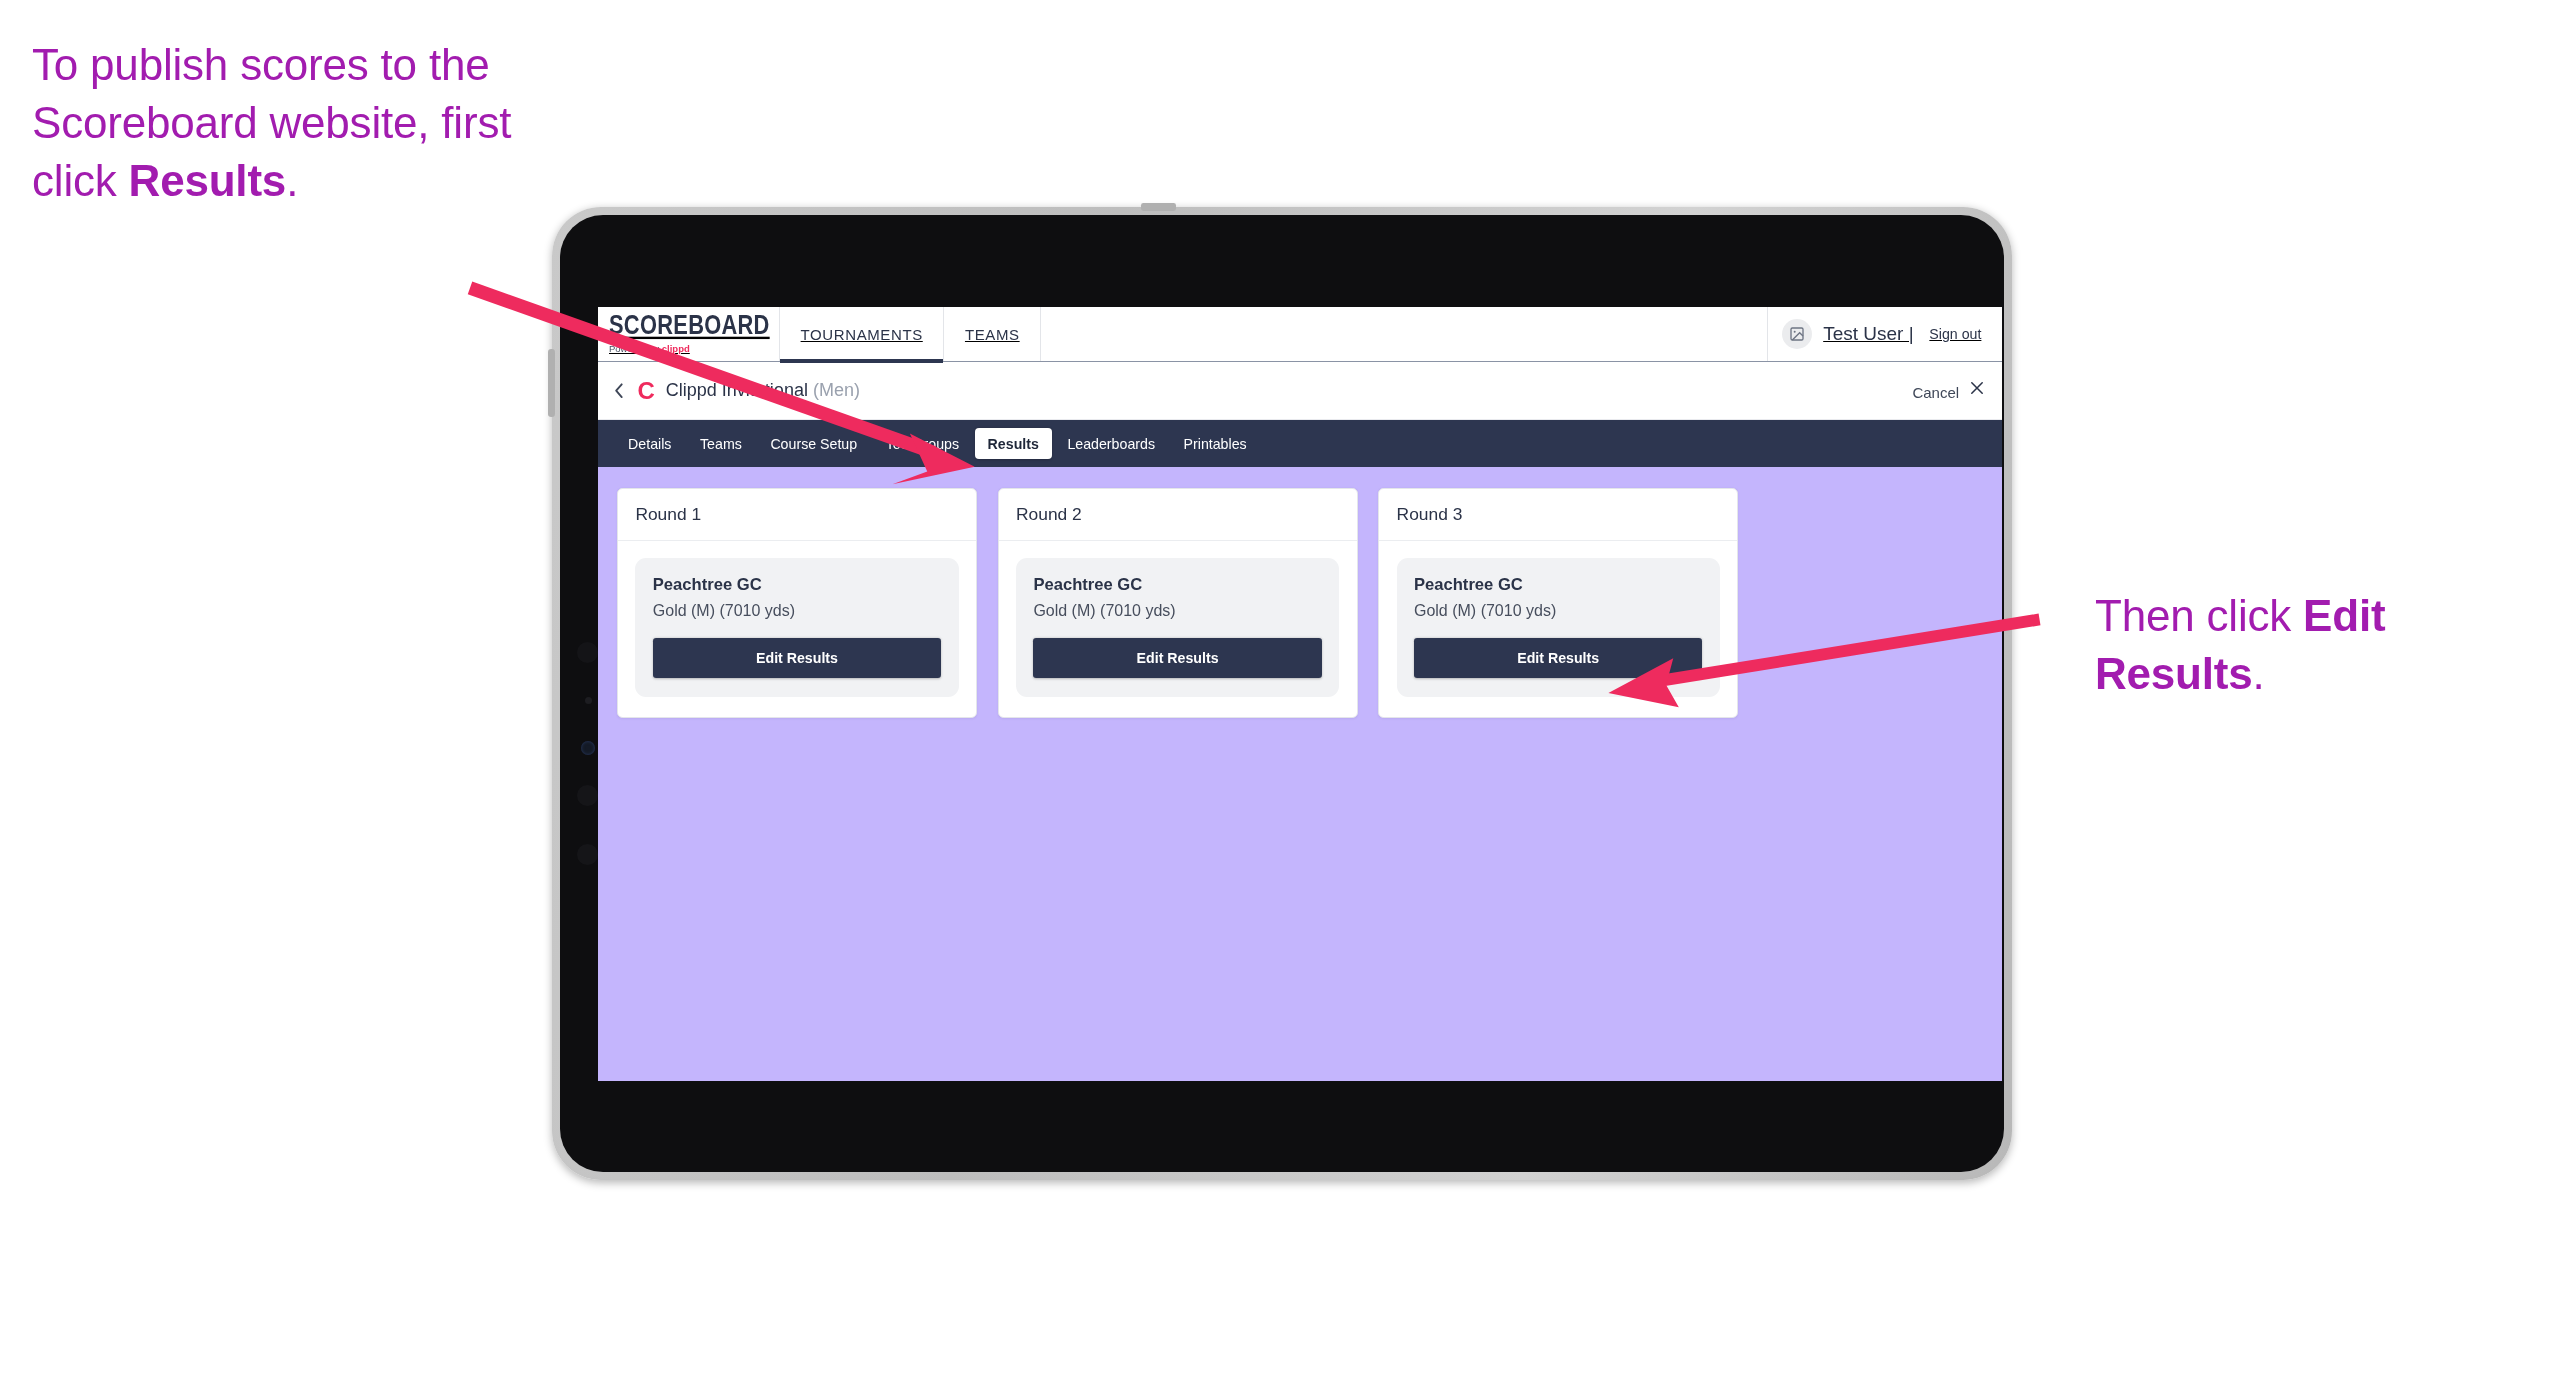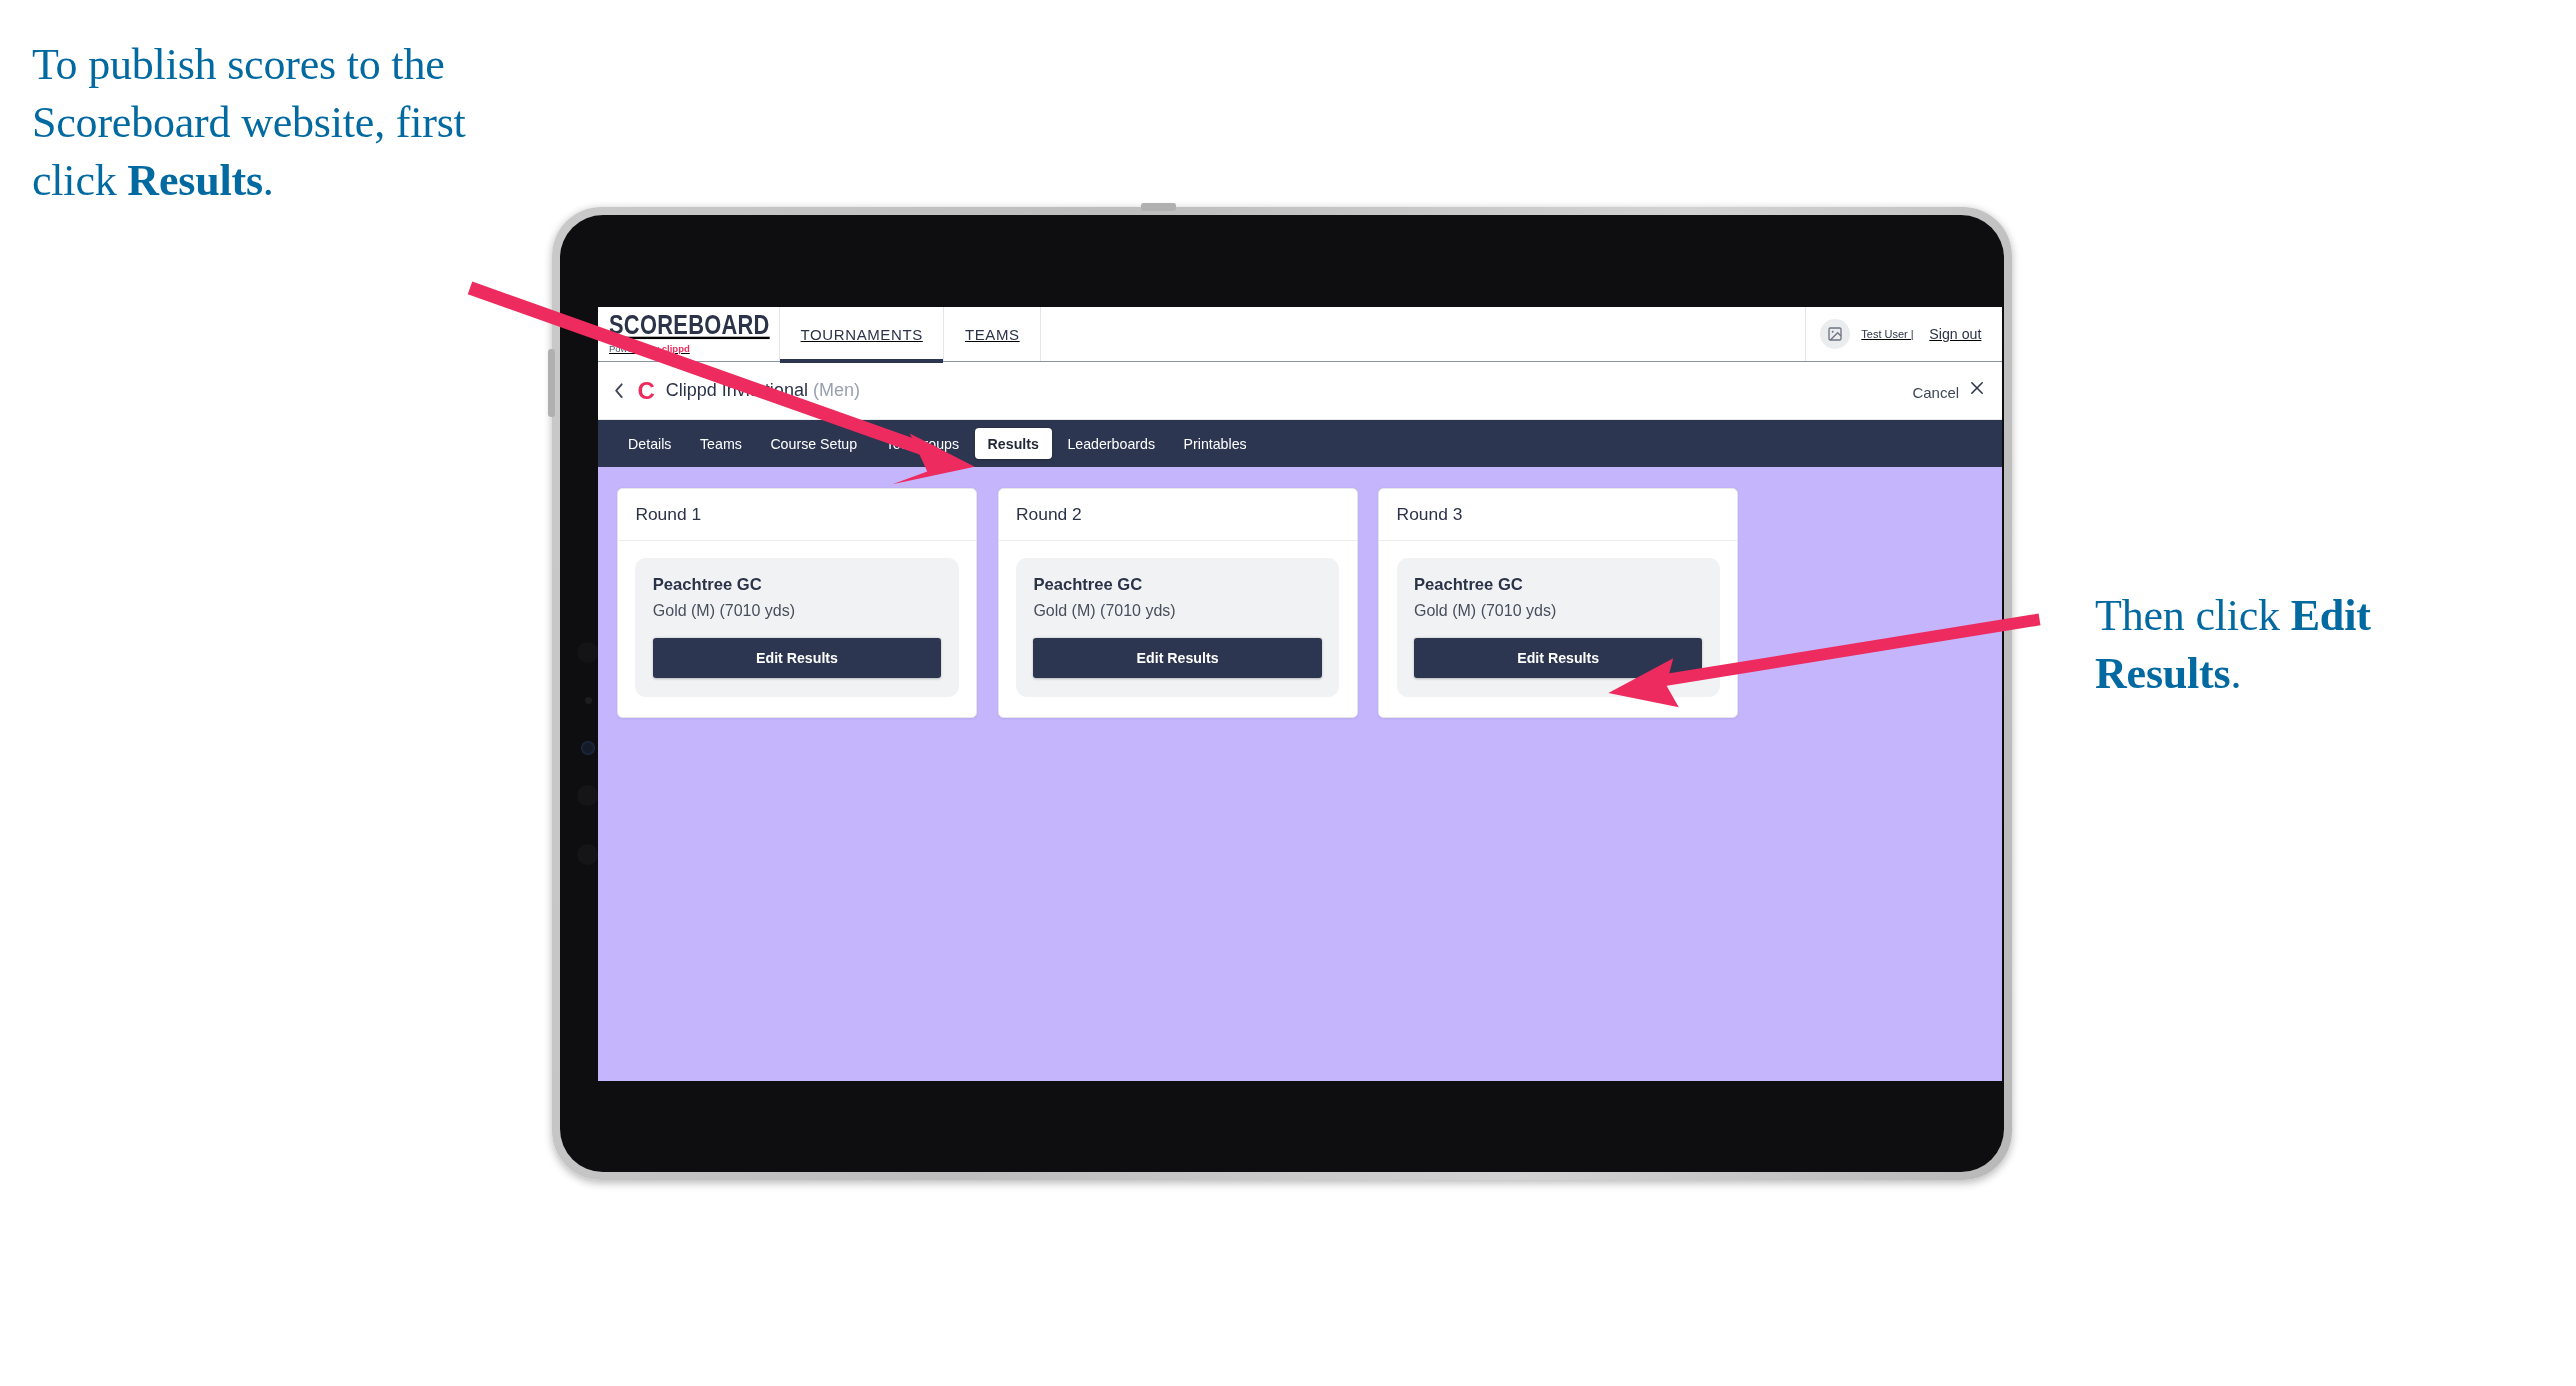--- a/index.html
+++ b/index.html
@@ -12,22 +12,22 @@
     height: 1386px;
     position: relative;
     overflow: hidden;
     font-family: "Liberation Sans", sans-serif;
     -webkit-font-smoothing: antialiased;
   }
 
   
   .annot {
     position: absolute;
-    color: #0369a1;
-    font-family: Liberation Serif, serif;
+    color: #a21caf;
+    font-family: Liberation Sans, sans-serif;
     font-size: 44px;
     line-height: 1.32;
     letter-spacing: -0.2px;
   }
   .annot b { font-weight: 700; }
 
   #annot-left  { left: 32px;   top: 36px;  width: 522px; }
   #annot-right { left: 2095px; top: 587px; width: 411px; }
 
   
@@ -158,21 +158,21 @@
   #avatar {
     width: 30px; height: 30px;
     border-radius: 50%;
     background: #ebecee;
     display: flex;
     align-items: center;
     justify-content: center;
     color: #6d7483;
     font-size: 13.4px;
   }
-  #user-name { font-size: 11px; color: #2b3348; }
+  #user-name { font-size: 19px; color: #2b3348; }
   #sign-out { font-size: 14.2px; color: #2b3348; margin-left: 4.7px; }
 
   
   #crumbbar {
     height: 57px;
     min-height: 57px;
     background: #ffffff;
     border-bottom: 0.8px solid #e9eaee;
     display: flex;
     align-items: center;

